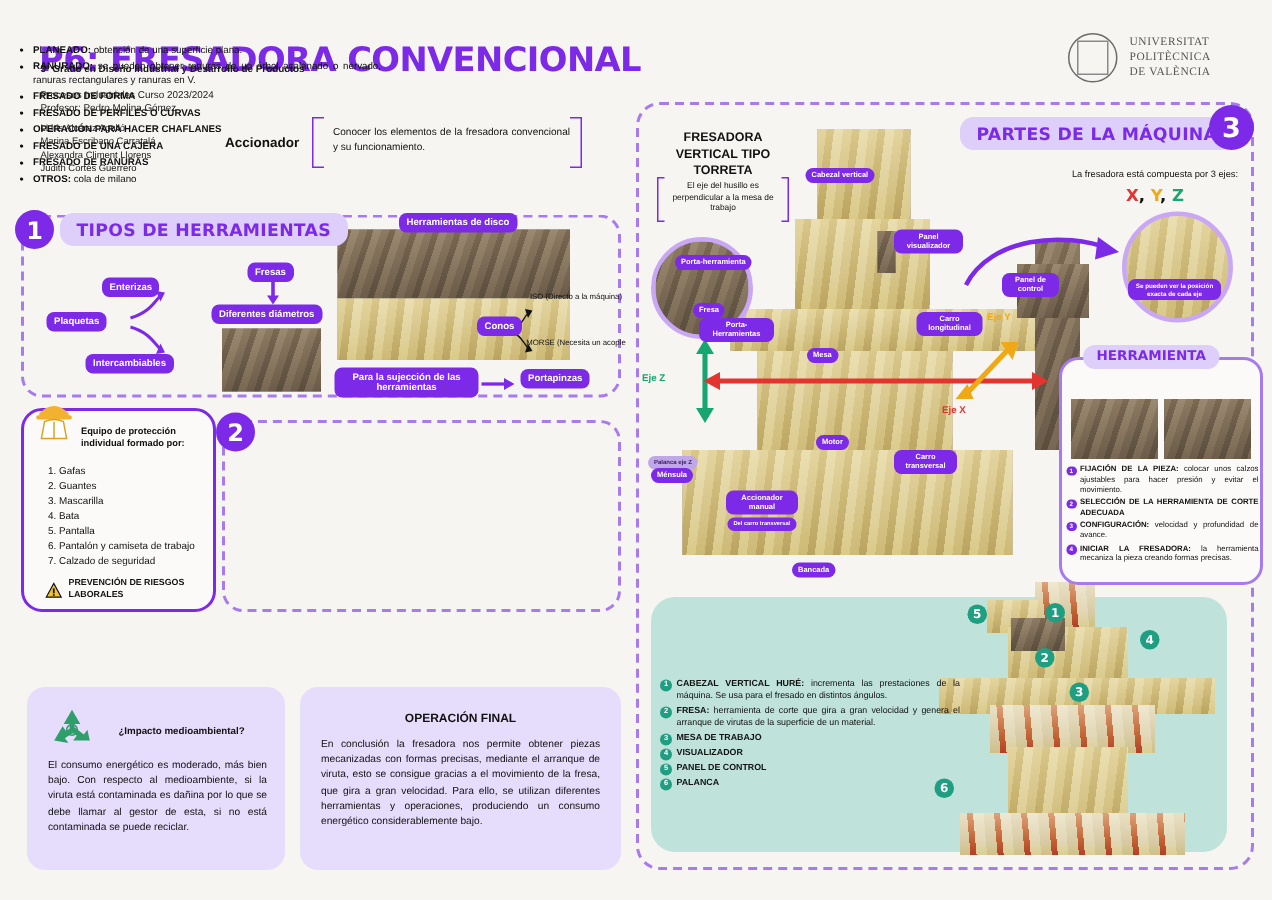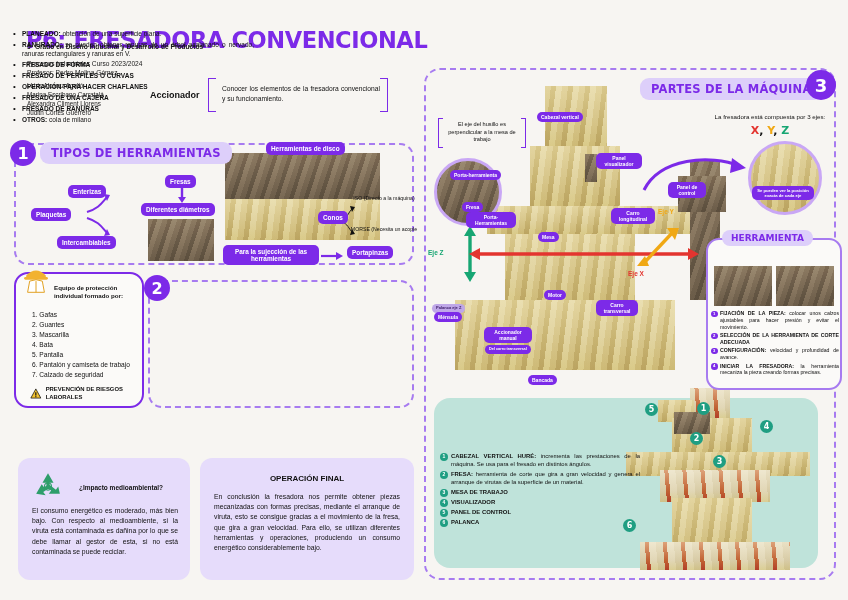--- a/index.html
+++ b/index.html
@@ -205,20 +205,28 @@
 Profesor: Pedro Molina Gómez</div>
   <div class="authors" style="white-space:pre-line;">LLiris Alcaraz Agulló
 Marina Escribano Carratalá
 Alexandra Climent Llorens
 Judith Cortés Guerrero</div>
   <div class="objetivos-label">Accionador</div>
   <div class="objetivos-box">
     <div class="brkt l"></div>
     <div class="brkt r"></div>
     <div class="objetivos-text">Conocer los elementos de la fresadora convencional y su funcionamiento.</div>
+  </div>
+  <div class="upv-logo">
+    <div class="upv-seal"></div>
+    <div class="upv-name">
+      <div>UNIVERSITAT</div>
+      <div>POLITÈCNICA</div>
+      <div>DE VALÈNCIA</div>
+    </div>
   </div>
 
   <div class="dashed-box" id="sec1"></div>
   <div class="num-badge" style="left:10px; top:140px;">1</div>
   <div class="sec-title" style="left:40px; top:142px;">TIPOS DE HERRAMIENTAS</div>
 
   <svg class="arrow-svg" style="left:62px; top:190px; width:60px; height:60px;">
     <path d="M25,22 C38,18 40,12 46,6" stroke="#7c2ae8" stroke-width="2" fill="none"></path>
     <path d="M42,4 L48,5 L45,11 Z" fill="#7c2ae8"></path>
     <path d="M25,28 C38,32 40,38 46,44" stroke="#7c2ae8" stroke-width="2" fill="none"></path>
@@ -311,20 +319,21 @@
 
   <div id="conclusion">
     <div class="panel-h" style="position:absolute; left:12px; top:16px; width:190px;">OPERACIÓN FINAL</div>
     <div class="panel-p" style="position:absolute; left:14px; top:34px; width:186px;">En conclusión la fresadora nos permite obtener piezas mecanizadas con formas precisas, mediante el arranque de viruta, esto se consigue gracias a el movimiento de la fresa, que gira a gran velocidad. Para ello, se utilizan diferentes herramientas y operaciones, produciendo un consumo energético considerablemente bajo.</div>
   </div>
 
   <div id="sec3"></div>
   <div class="sec-title" id="sec3-title">PARTES DE LA MÁQUINA</div>
   <div class="num-badge" id="sec3-badge">3</div>
 
+  <div class="fvt-title">FRESADORA VERTICAL TIPO TORRETA</div>
   <div class="fvt-brkt">
     <div class="b l"></div>
     <div class="b r"></div>
   </div>
   <div class="fvt-txt">El eje del husillo es perpendicular a la mesa de trabajo</div>
 
   <div class="axes-note">La fresadora está compuesta por 3 ejes:</div>
   <div class="axes-letters">
     <span class="ax-x">X</span><span class="ax-c">,</span>
     <span class="ax-y">Y</span><span class="ax-c">,</span>

